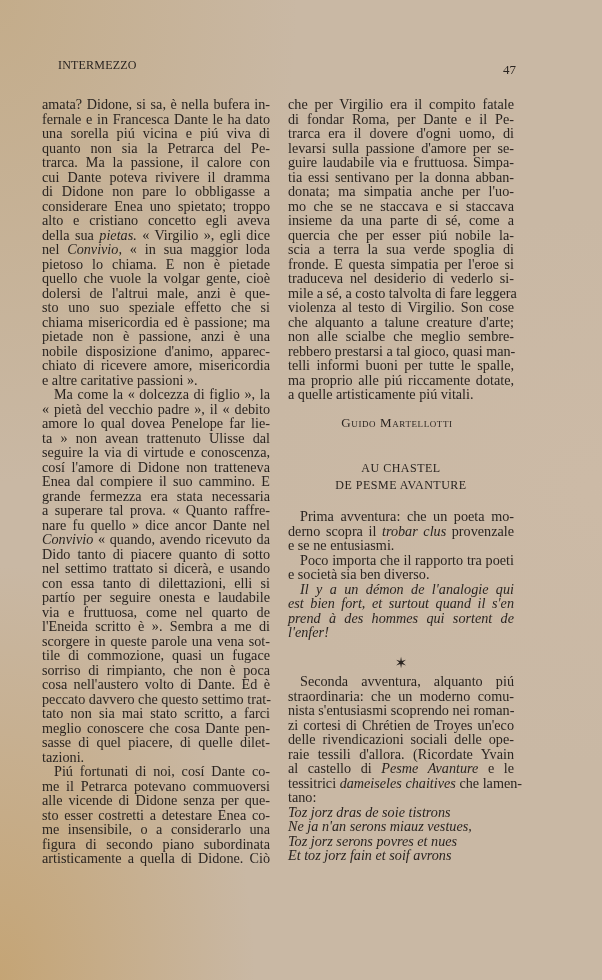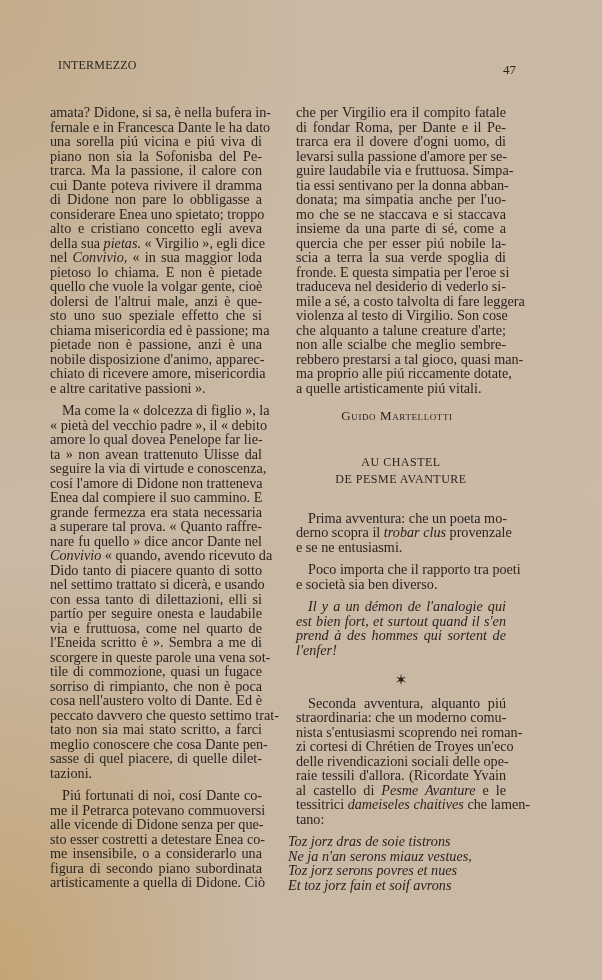--- a/index.html
+++ b/index.html
@@ -23,21 +23,21 @@
     font-family:"Liberation Serif",serif;font-size:13px;
   }
   .col{
     position:absolute;top:97px;
     font-family:"Liberation Serif",serif;
     font-size:14.2px;line-height:14.5px;
     text-align:justify;
   }
   .col-left{left:42px;width:228px;}
   .col-right{left:288px;width:226px;}
-  .col p{margin:8px;text-indent:0;}
+  .col p{margin:0;text-indent:0;}
   .line{display:block;text-align:justify;text-align-last:justify;white-space:nowrap;}
   .line.last{text-align-last:left;}
   .col em{font-style:italic;}
   .signature{
     margin-top:14px;text-align:center;padding-right:8px;
     font-variant:small-caps;font-size:13px;letter-spacing:0.6px;
   }
   .section-title{
     text-align:center;margin-top:30px;
     font-size:12px;line-height:17px;letter-spacing:0.5px;
@@ -52,21 +52,21 @@
 <body>
 
 <div class="running-head">INTERMEZZO</div>
 <div class="page-number">47</div>
 
 <div class="col col-left">
   <p>
     <span class="line">amata? Didone, si sa, è nella bufera in-</span>
     <span class="line">fernale e in Francesca Dante le ha dato</span>
     <span class="line">una sorella piú vicina e piú viva di</span>
-    <span class="line">piano non sia la Sofonisba del Pe-</span>
+    <span class="line">quanto non sia la Petrarca del Pe-</span>
     <span class="line">trarca. Ma la passione, il calore con</span>
     <span class="line">cui Dante poteva rivivere il dramma</span>
     <span class="line">di Didone non pare lo obbligasse a</span>
     <span class="line">considerare Enea uno spietato; troppo</span>
     <span class="line">alto e cristiano concetto egli aveva</span>
     <span class="line"><span>della sua </span><em>pietas.</em><span> « Virgilio », egli dice</span></span>
     <span class="line"><span>nel </span><em>Convivio,</em><span> « in sua maggior loda</span></span>
     <span class="line">pietoso lo chiama. E non è pietade</span>
     <span class="line">quello che vuole la volgar gente, cioè</span>
     <span class="line">dolersi de l'altrui male, anzi è que-</span>
@@ -129,20 +129,21 @@
     <span class="line">insieme da una parte di sé, come a</span>
     <span class="line">quercia che per esser piú nobile la-</span>
     <span class="line">scia a terra la sua verde spoglia di</span>
     <span class="line">fronde. E questa simpatia per l'eroe si</span>
     <span class="line">traduceva nel desiderio di vederlo si-</span>
     <span class="line">mile a sé, a costo talvolta di fare leggera</span>
     <span class="line">violenza al testo di Virgilio. Son cose</span>
     <span class="line">che alquanto a talune creature d'arte;</span>
     <span class="line">non alle scialbe che meglio sembre-</span>
     <span class="line">rebbero prestarsi a tal gioco, quasi man-</span>
+    <span class="line">telli informi buoni per tutte le spalle,</span>
     <span class="line">ma proprio alle piú riccamente dotate,</span>
     <span class="line last">a quelle artisticamente piú vitali.</span>
   </p>
 
   <div class="signature">Guido Martellotti</div>
 
   <div class="section-title">
     <div>AU CHASTEL</div>
     <div>DE PESME AVANTURE</div>
   </div>

